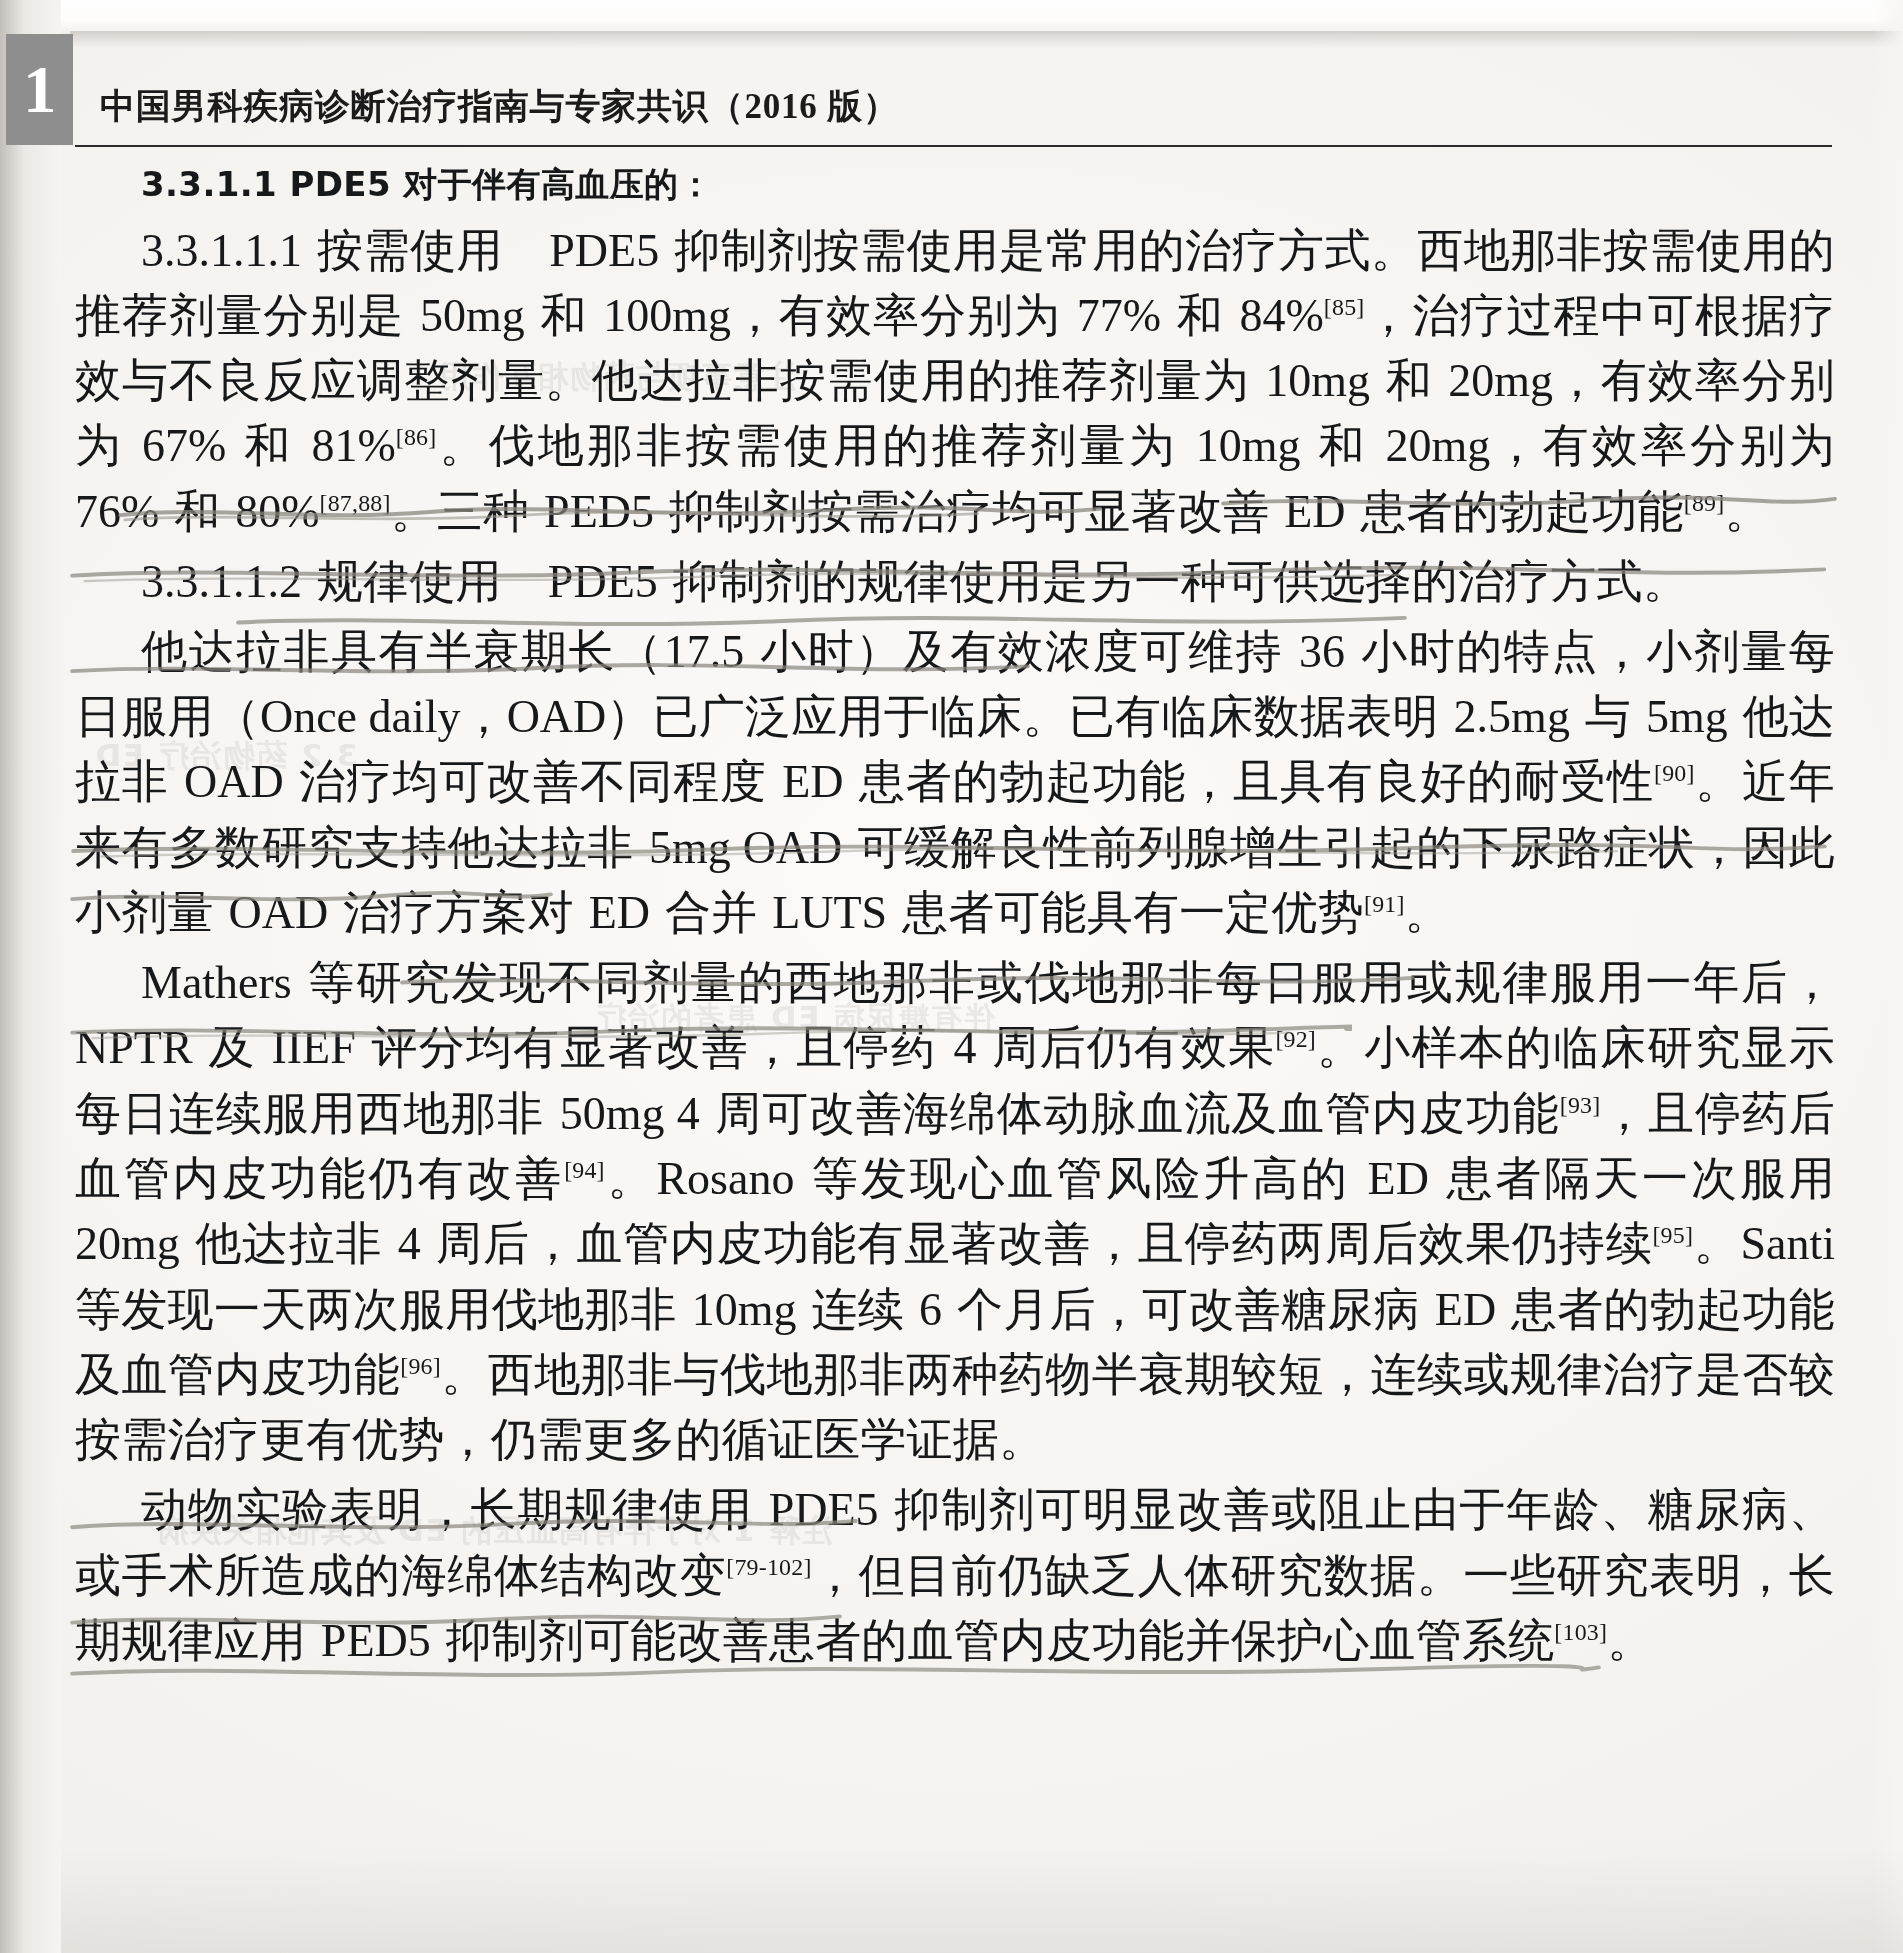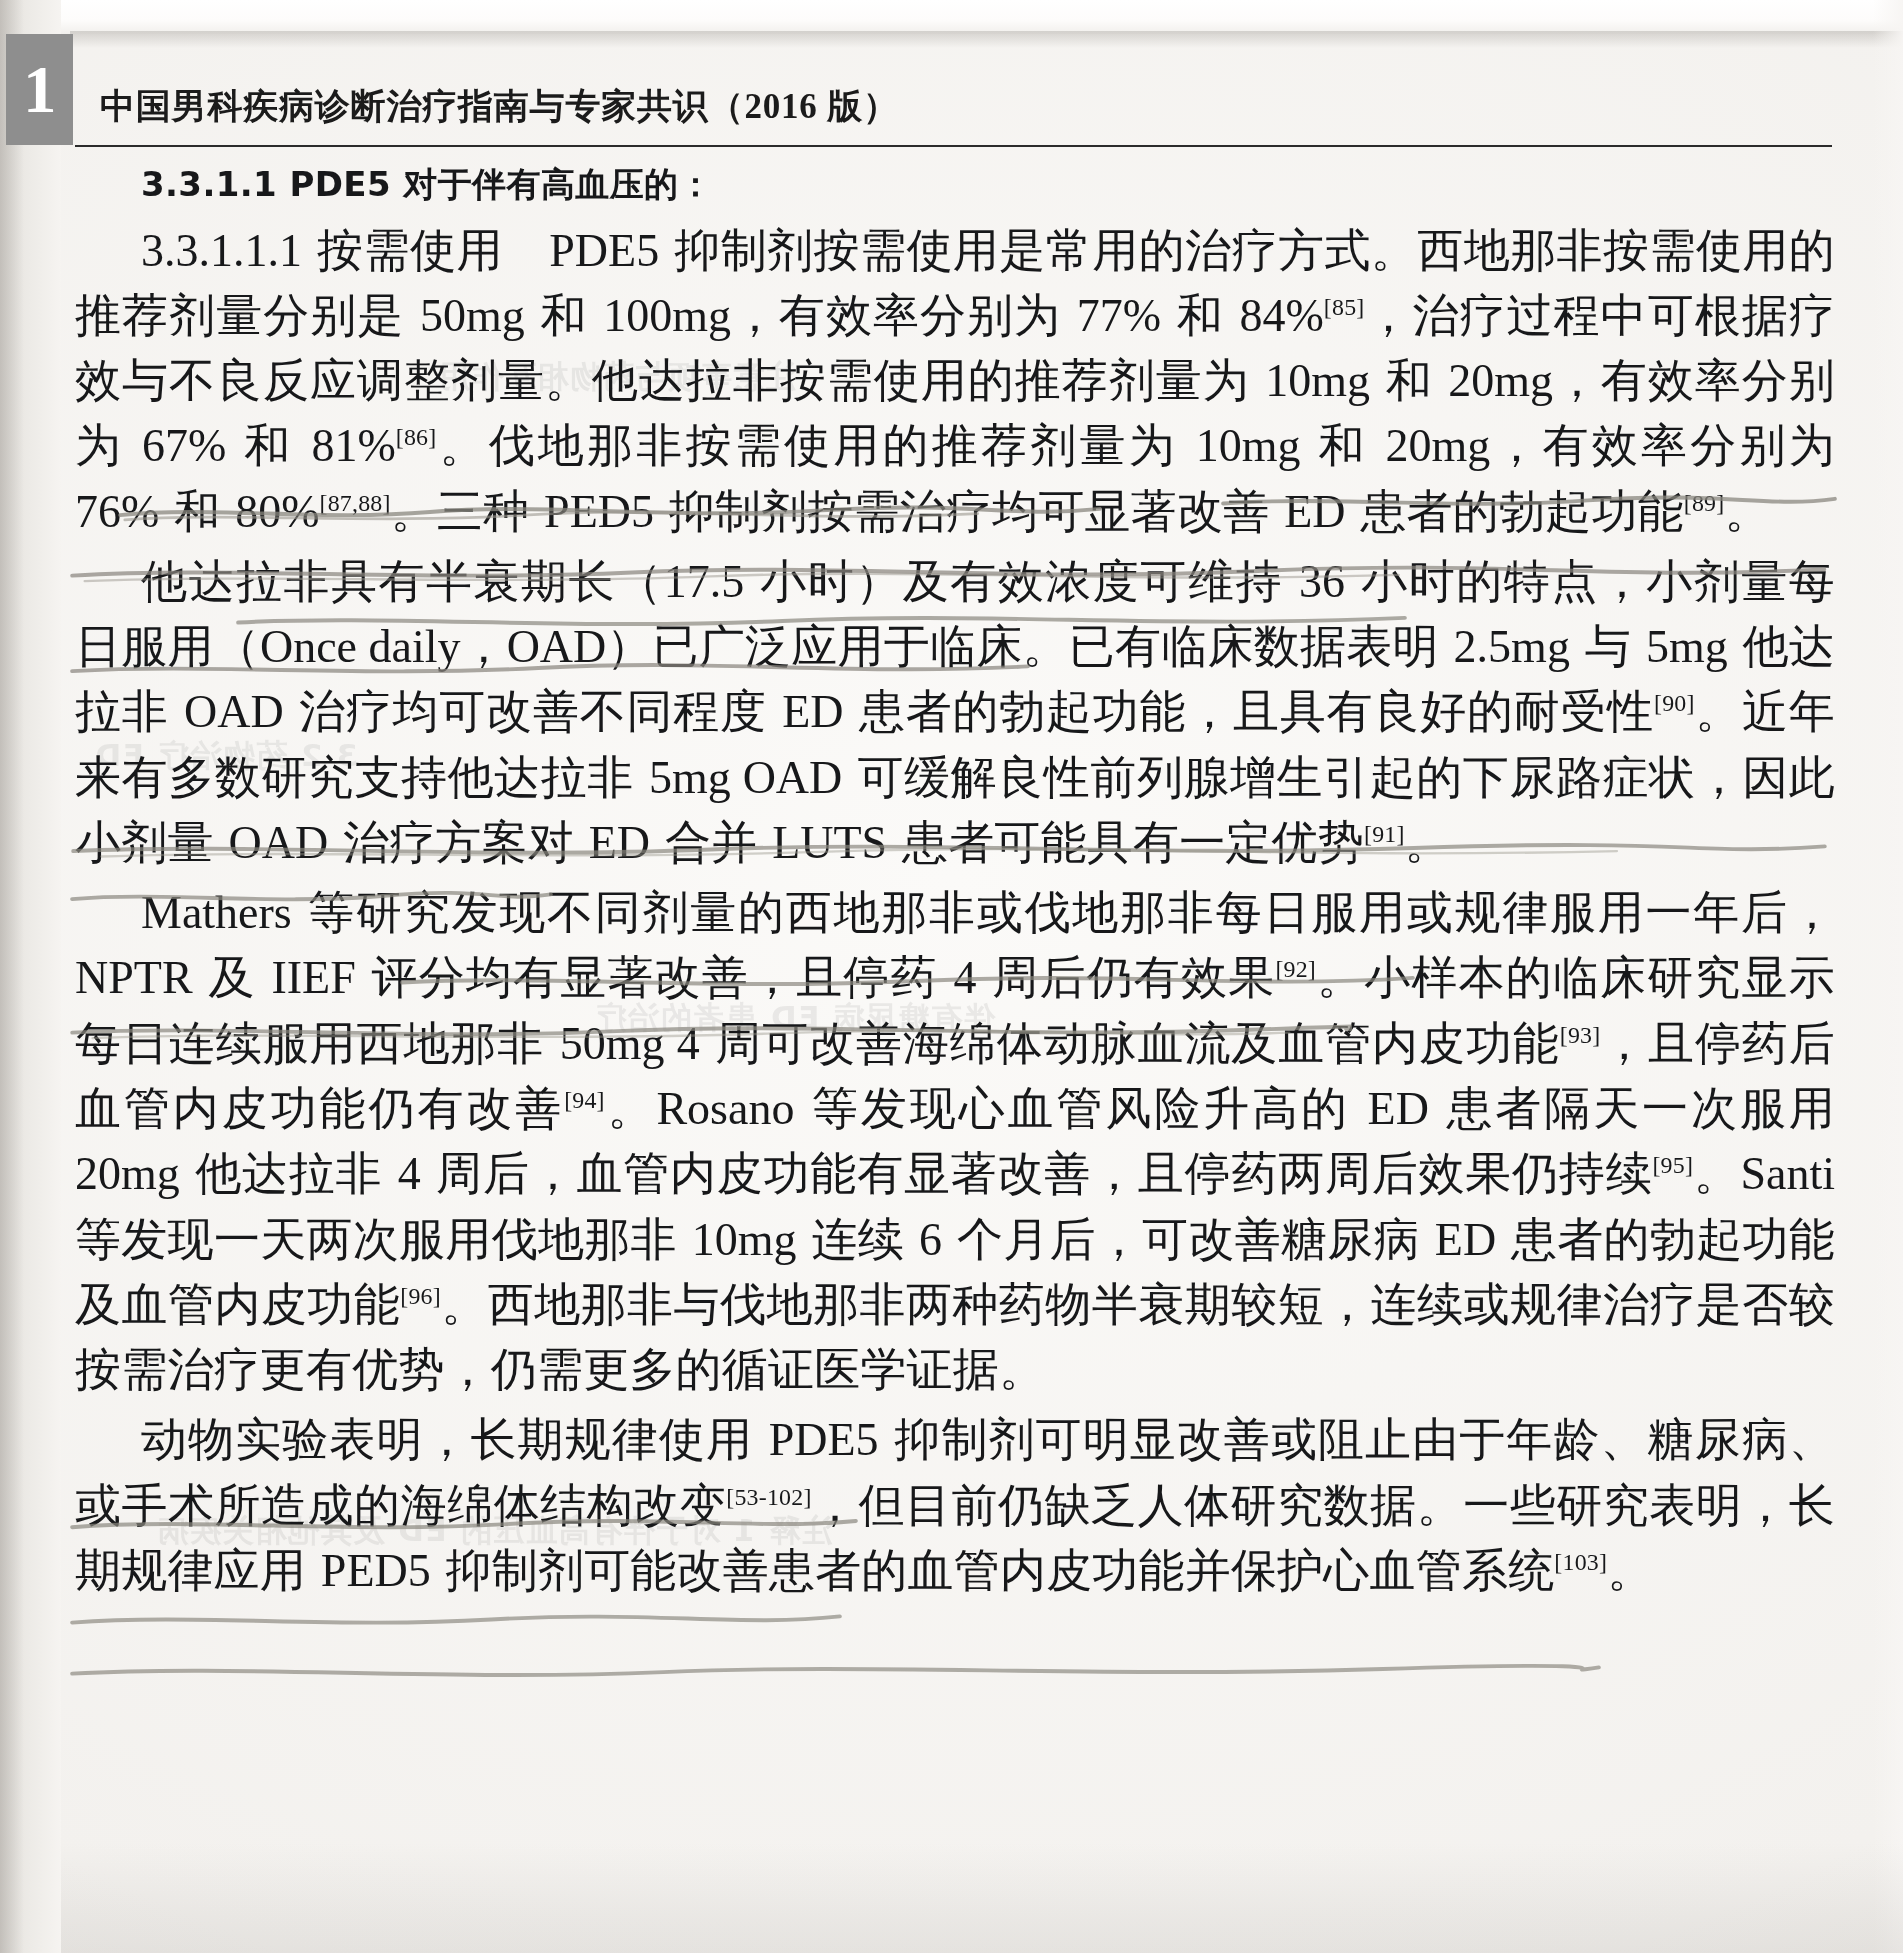--- a/index.html
+++ b/index.html
@@ -197,31 +197,34 @@
   <div class="showthrough" style="left:156px; top:1510px;">注释 1 对于伴有高血压的 ED 及其他相关疾病</div>
 
   <div class="body-col">
 
     <h2 class="sec-head">3.3.1.1 PDE5 对于伴有高血压的：</h2>
 
     <p class="para">
       <span class="lat">3.3.1.1.1</span> 按需使用　<span class="lat">PDE5</span> 抑制剂按需使用是常用的治疗方式。西地那非按需使用的推荐剂量分别是 <span class="lat">50mg</span> 和 <span class="lat">100mg</span>，有效率分别为 <span class="lat">77%</span> 和 <span class="lat">84%</span><sup class="ref">[85]</sup>，治疗过程中可根据疗效与不良反应调整剂量。他达拉非按需使用的推荐剂量为 <span class="lat">10mg</span> 和 <span class="lat">20mg</span>，有效率分别为 <span class="lat">67%</span> 和 <span class="lat">81%</span><sup class="ref">[86]</sup>。伐地那非按需使用的推荐剂量为 <span class="lat">10mg</span> 和 <span class="lat">20mg</span>，有效率分别为 <span class="lat">76%</span> 和 <span class="lat">80%</span><sup class="ref">[87,88]</sup>。三种 <span class="lat">PED5</span> 抑制剂按需治疗均可显著改善 <span class="lat">ED</span> 患者的勃起功能<sup class="ref">[89]</sup>。
     </p>
 
+    <p class="para">
+      <span class="lat">3.3.1.1.2</span> 规律使用　<span class="lat">PDE5</span> 抑制剂的规律使用是另一种可供选择的治疗方式。
+    </p>
 
     <p class="para">
       他达拉非具有半衰期长（<span class="lat">17.5</span> 小时）及有效浓度可维持 <span class="lat">36</span> 小时的特点，小剂量每日服用（<span class="lat">Once daily，OAD</span>）已广泛应用于临床。已有临床数据表明 <span class="lat">2.5mg</span> 与 <span class="lat">5mg</span> 他达拉非 <span class="lat">OAD</span> 治疗均可改善不同程度 <span class="lat">ED</span> 患者的勃起功能，且具有良好的耐受性<sup class="ref">[90]</sup>。近年来有多数研究支持他达拉非 <span class="lat">5mg OAD</span> 可缓解良性前列腺增生引起的下尿路症状，因此小剂量 <span class="lat">OAD</span> 治疗方案对 <span class="lat">ED</span> 合并 <span class="lat">LUTS</span> 患者可能具有一定优势<sup class="ref">[91]</sup>。
     </p>
 
     <p class="para">
       <span class="lat">Mathers</span> 等研究发现不同剂量的西地那非或伐地那非每日服用或规律服用一年后，<span class="lat">NPTR</span> 及 <span class="lat">IIEF</span> 评分均有显著改善，且停药 <span class="lat">4</span> 周后仍有效果<sup class="ref">[92]</sup>。小样本的临床研究显示每日连续服用西地那非 <span class="lat">50mg 4</span> 周可改善海绵体动脉血流及血管内皮功能<sup class="ref">[93]</sup>，且停药后血管内皮功能仍有改善<sup class="ref">[94]</sup>。<span class="lat">Rosano</span> 等发现心血管风险升高的 <span class="lat">ED</span> 患者隔天一次服用 <span class="lat">20mg</span> 他达拉非 <span class="lat">4</span> 周后，血管内皮功能有显著改善，且停药两周后效果仍持续<sup class="ref">[95]</sup>。<span class="lat">Santi</span> 等发现一天两次服用伐地那非 <span class="lat">10mg</span> 连续 <span class="lat">6</span> 个月后，可改善糖尿病 <span class="lat">ED</span> 患者的勃起功能及血管内皮功能<sup class="ref">[96]</sup>。西地那非与伐地那非两种药物半衰期较短，连续或规律治疗是否较按需治疗更有优势，仍需更多的循证医学证据。
     </p>
 
     <p class="para">
-      动物实验表明，长期规律使用 <span class="lat">PDE5</span> 抑制剂可明显改善或阻止由于年龄、糖尿病、或手术所造成的海绵体结构改变<sup class="ref">[53-102]</sup>，但目前仍缺乏人体研究数据。一些研究表明，长期规律应用 <span class="lat">PED5</span> 抑制剂可能改善患者的血管内皮功能并保护心血管系统<sup class="ref">[103]</sup>。
+      动物实验表明，长期规律使用 <span class="lat">PDE5</span> 抑制剂可明显改善或阻止由于年龄、糖尿病、或手术所造成的海绵体结构改变<sup class="ref">[79-102]</sup>，但目前仍缺乏人体研究数据。一些研究表明，长期规律应用 <span class="lat">PED5</span> 抑制剂可能改善患者的血管内皮功能并保护心血管系统<sup class="ref">[103]</sup>。
     </p>
 
 
   </div>
 
   <div class="scribble" style="left:117px; top:501px;">
     <svg width="986" height="23.5" viewBox="0 0 1260 30">
       <path d="M4 18 C 120 6, 260 26, 400 14 S 700 24, 900 12 S 1140 22, 1256 10" fill="none" stroke="#8a877f" stroke-width="5" stroke-linecap="round" opacity="0.75"></path>
       <path d="M10 24 C 150 14, 320 30, 520 18 S 860 28, 1100 16" fill="none" stroke="#9b988f" stroke-width="3.5" stroke-linecap="round" opacity="0.6"></path>
     </svg>

